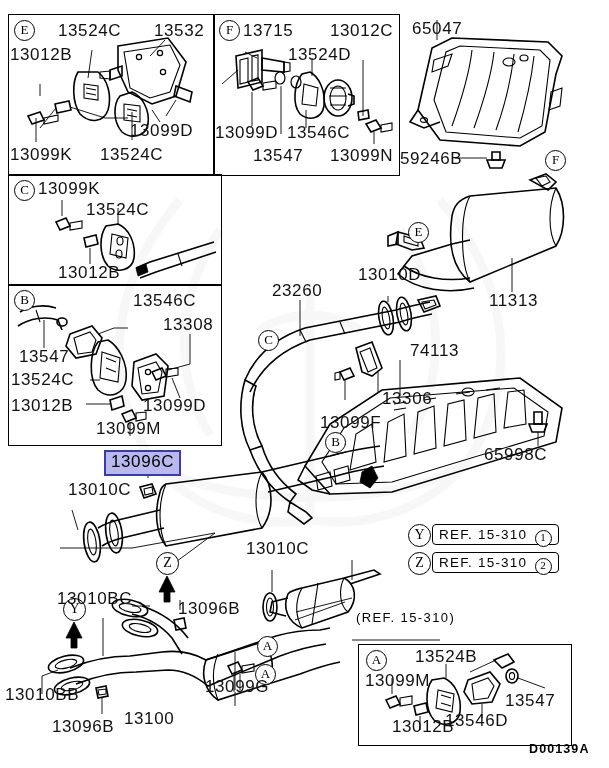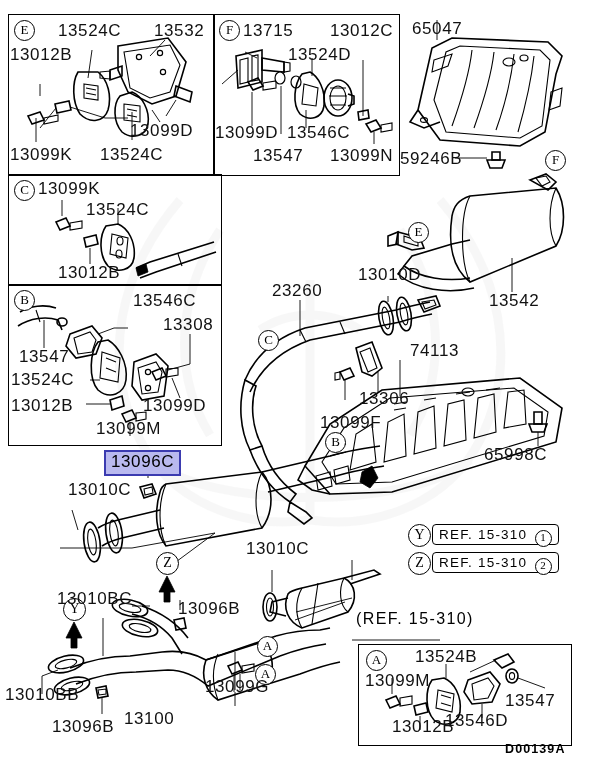--- a/index.html
+++ b/index.html
@@ -28,23 +28,23 @@
 
   
   .box{position:absolute;border:1.6px solid #000;background:transparent;}
 
   
   .refcap{position:absolute;border:1.6px solid #000;border-radius:4px;
           height:19px;line-height:19px;padding:0 6px;font-size:13.5px;
           letter-spacing:1.2px;white-space:nowrap;background:#fff;}
 
   .diagcode{position:absolute;font-size:12.5px;letter-spacing:1.1px;
-            font-weight:bold;font-family:"Liberation Sans",sans-serif;}
-
-  .plain{position:absolute;font-size:16px;letter-spacing:.9px;white-space:nowrap;}
+            font-weight:bold;font-family:"Liberation Sans",sans-serif;margin-left:24px;}
+
+  .plain{position:absolute;font-size:13px;letter-spacing:.9px;white-space:nowrap;}
 
   svg.art{position:absolute;left:0;top:0;width:609px;height:768px;
           pointer-events:none;}
   svg.art *{vector-effect:non-scaling-stroke;}
   .ln{stroke:#000;stroke-width:1.1;fill:none;}
   .ln2{stroke:#000;stroke-width:1.6;fill:none;}
   .thin{stroke:#000;stroke-width:.9;fill:none;}
   .fillw{fill:#fff;stroke:#000;stroke-width:1.2;}
   .fillk{fill:#000;stroke:#000;stroke-width:.8;}
 </style>
@@ -450,26 +450,26 @@
   <div class="lbl" style="left:96px;top:420px;">13099M</div>
 
   <div class="lbl" style="left:415px;top:648px;">13524B</div>
   <div class="lbl" style="left:365px;top:672px;">13099M</div>
   <div class="lbl" style="left:505px;top:692px;">13547</div>
   <div class="lbl" style="left:445px;top:712px;">13546D</div>
   <div class="lbl" style="left:392px;top:718px;">13012B</div>
 
   <div class="lbl" style="left:412px;top:20px;">65047</div>
   <div class="lbl" style="left:400px;top:150px;">59246B</div>
-  <div class="lbl" style="left:489px;top:292px;">13542</div>
+  <div class="lbl" style="left:489px;top:292px;">11313</div>
   <div class="lbl" style="left:272px;top:282px;">23260</div>
   <div class="lbl" style="left:358px;top:266px;">13010D</div>
   <div class="lbl" style="left:410px;top:342px;">74113</div>
   <div class="lbl" style="left:484px;top:446px;">65998C</div>
-  <div class="lbl" style="left:359px;top:390px;">13306</div>
+  <div class="lbl" style="left:382px;top:390px;">13306</div>
   <div class="lbl" style="left:320px;top:414px;">13099F</div>
   <div class="lbl" style="left:68px;top:481px;">13010C</div>
   <div class="lbl" style="left:246px;top:540px;">13010C</div>
   <div class="lbl" style="left:57px;top:590px;">13010BC</div>
   <div class="lbl" style="left:178px;top:600px;">13096B</div>
   <div class="lbl" style="left:5px;top:686px;">13010BB</div>
   <div class="lbl" style="left:52px;top:718px;">13096B</div>
   <div class="lbl" style="left:124px;top:710px;">13100</div>
   <div class="lbl" style="left:205px;top:678px;">13099G</div>
 

